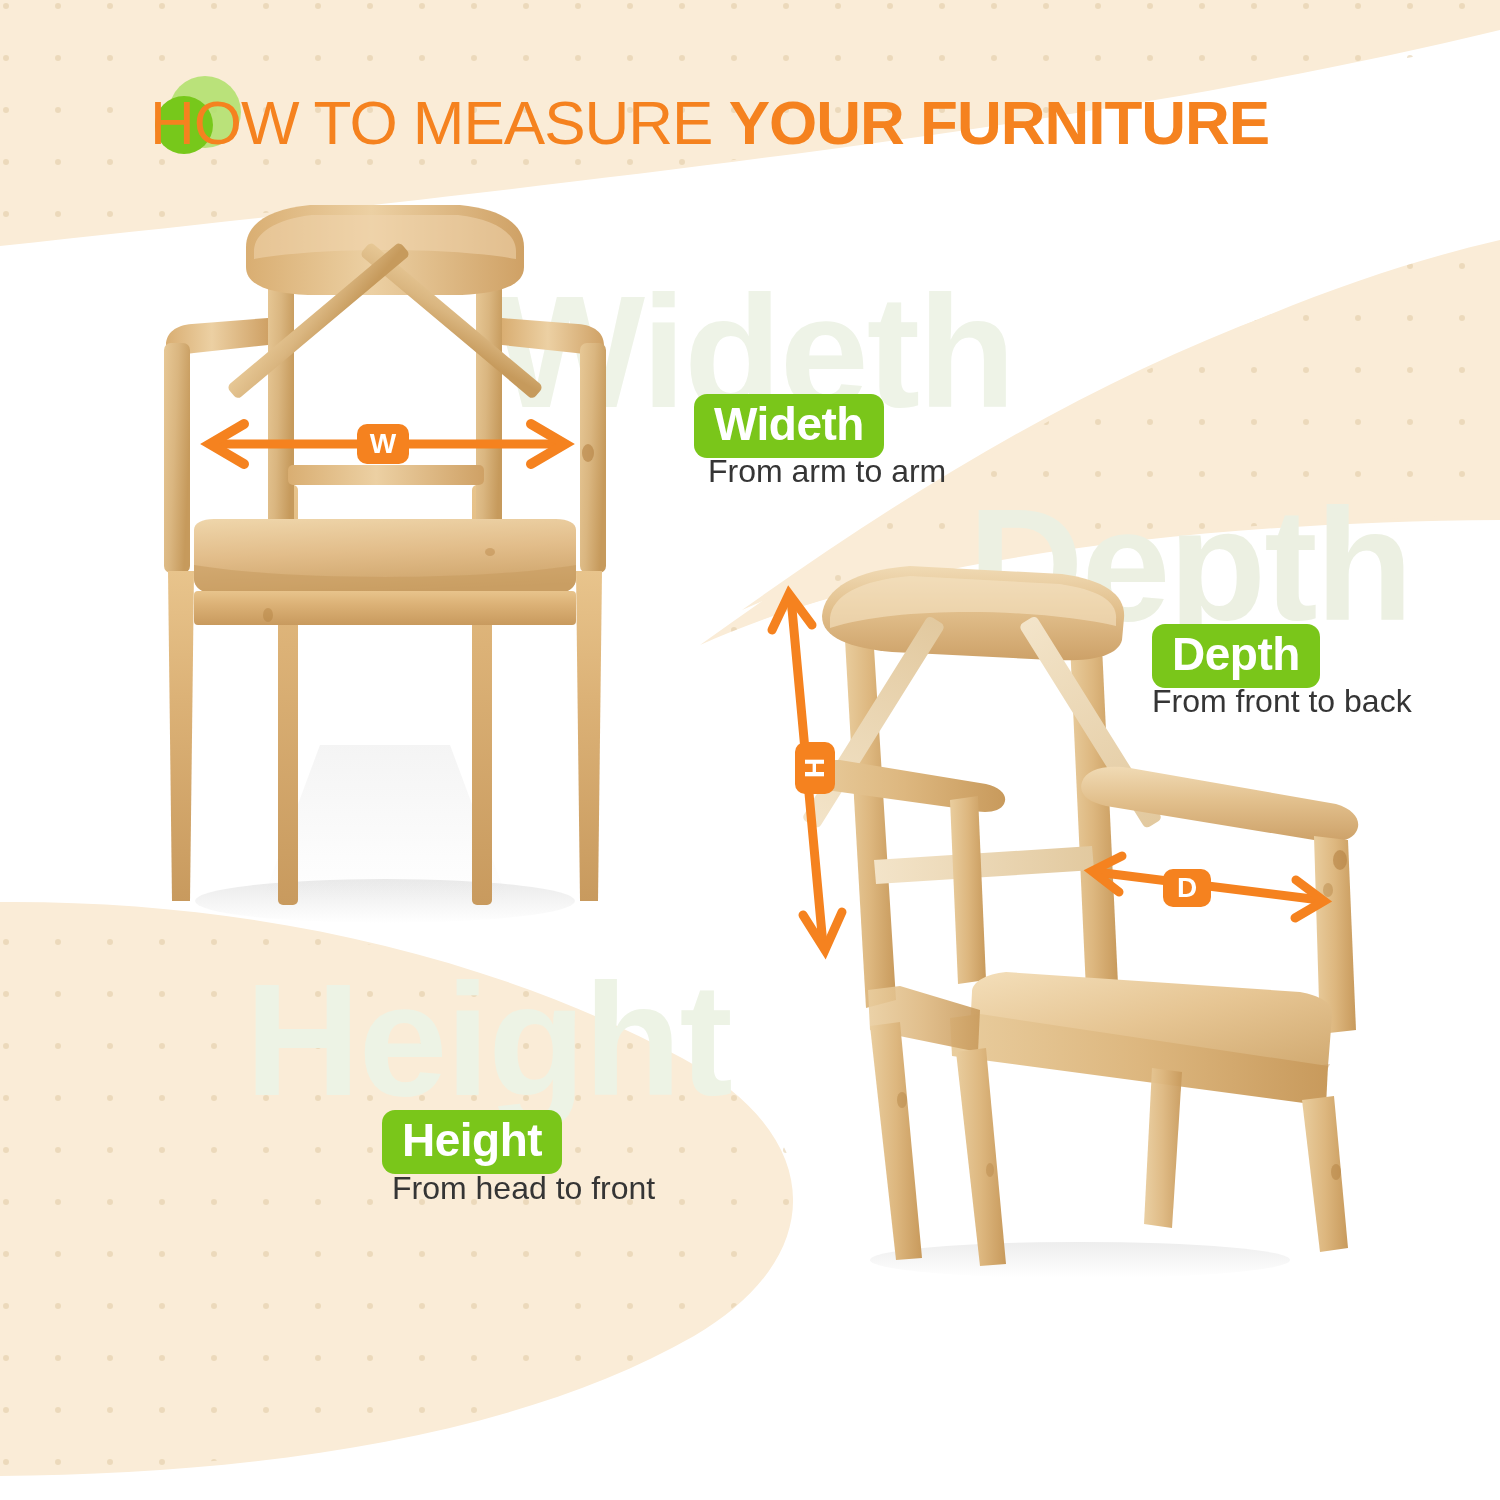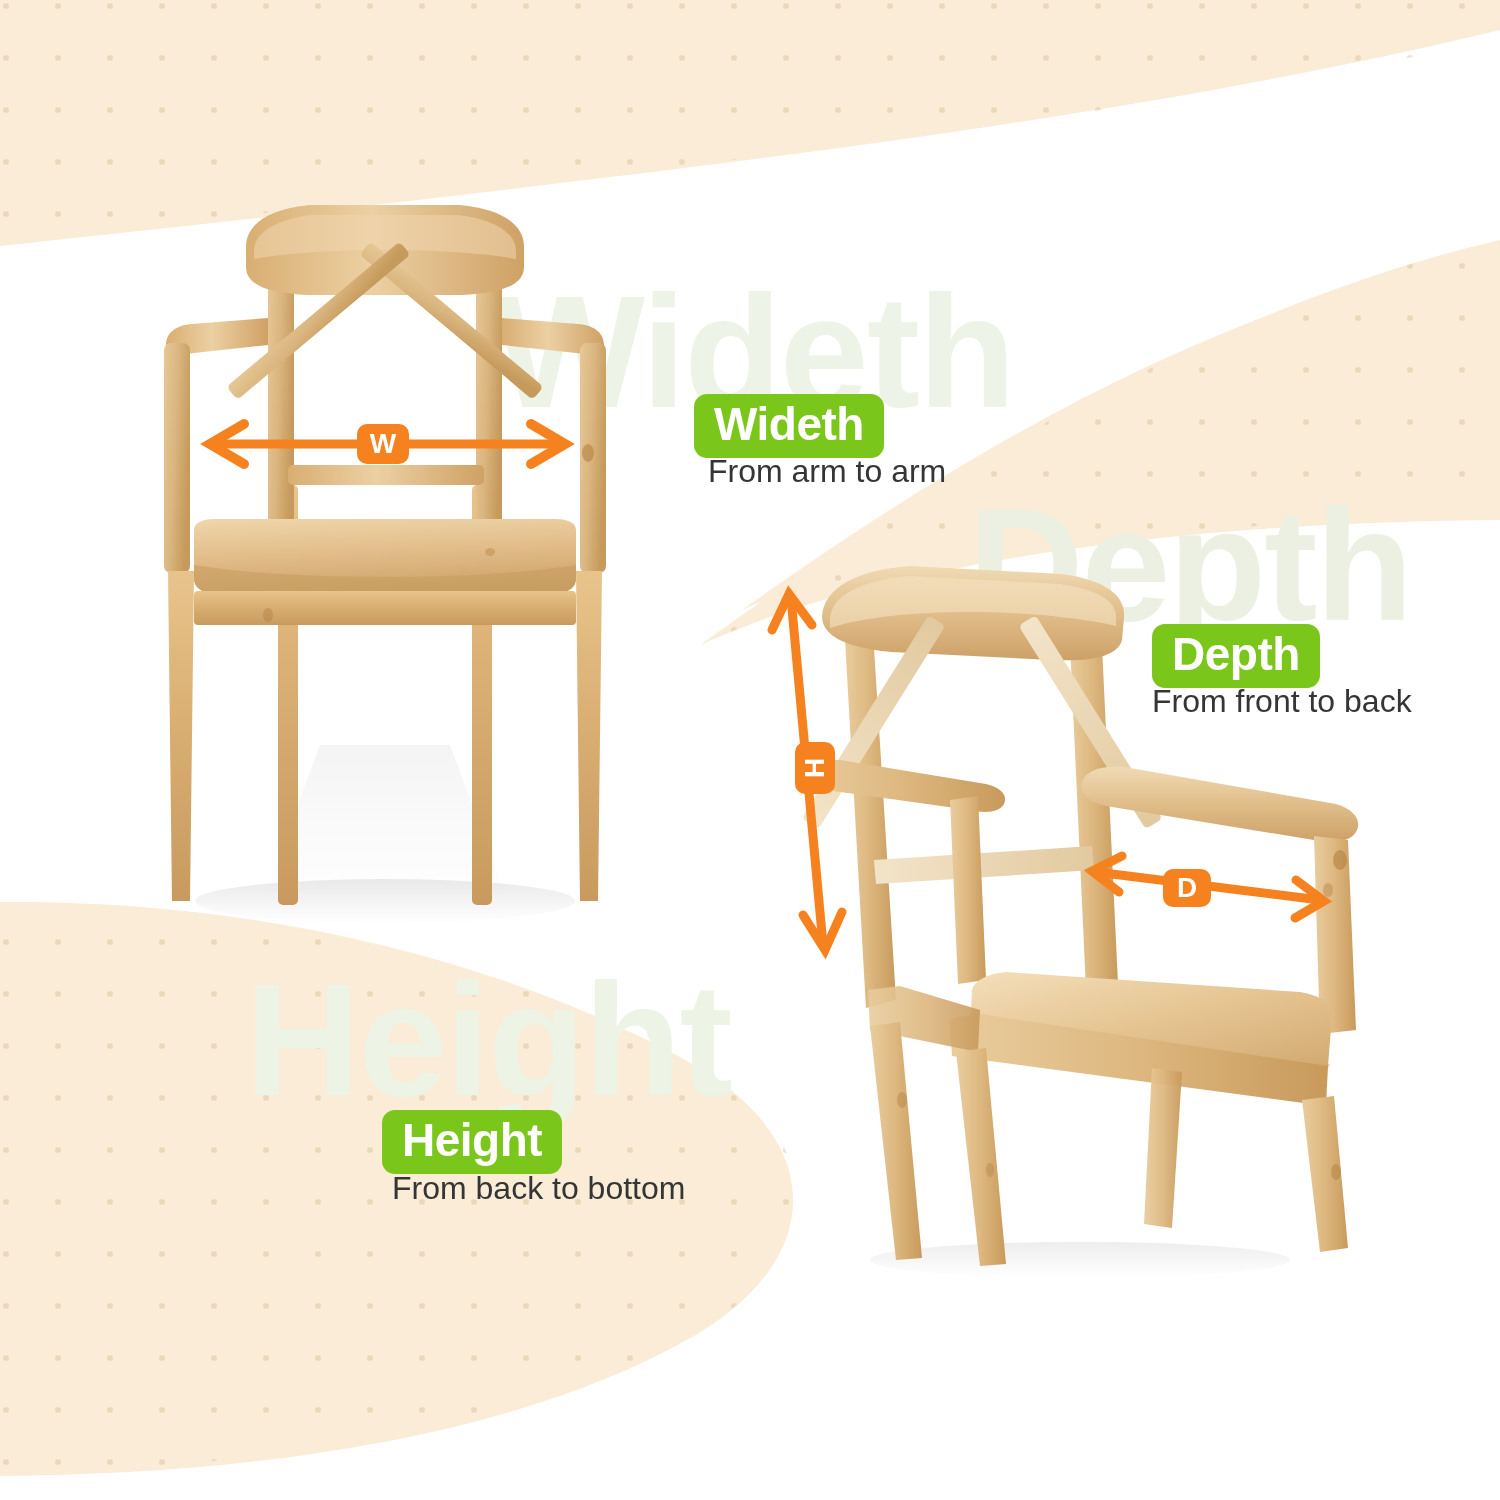--- a/index.html
+++ b/index.html
@@ -169,20 +169,25 @@
                C828,1136 828,1258 694,1336
                C512,1440 248,1474 0,1476 Z" fill="#faecd7"></path>
       <rect x="0" y="890" width="850" height="600" fill="url(#dots)" clip-path="url(#clip-blob)"></rect>
     </g>
   </svg>
 
   <div class="wm wm-wideth">Wideth</div>
   <div class="wm wm-depth">Depth</div>
   <div class="wm wm-height">Height</div>
 
+  <div class="title-wrap">
+    <span class="circle-lg"></span>
+    <span class="circle-sm"></span>
+    <span class="title-text"><span class="title-light">HOW TO MEASURE </span><span class="title-bold">YOUR FURNITURE</span></span>
+  </div>
 
   <svg class="chair" id="chair-front" viewBox="0 0 470 760">
     <defs>
       <linearGradient id="wA" x1="0" y1="0" x2="0" y2="1">
         <stop offset="0%" stop-color="#e8c48c"></stop>
         <stop offset="38%" stop-color="#dcb277"></stop>
         <stop offset="100%" stop-color="#c89a5e"></stop>
       </linearGradient>
       <linearGradient id="wB" x1="0" y1="0" x2="1" y2="0">
         <stop offset="0%" stop-color="#d9ae72"></stop>
@@ -356,15 +361,15 @@
     <span>D</span>
   </div>
 
   <div class="badge" id="badge-wideth">Wideth</div>
   <div class="caption" id="cap-wideth">From arm to arm</div>
 
   <div class="badge" id="badge-depth">Depth</div>
   <div class="caption" id="cap-depth">From front to back</div>
 
   <div class="badge" id="badge-height">Height</div>
-  <div class="caption" id="cap-height">From back to bottom</div>
+  <div class="caption" id="cap-height">From head to front</div>
 
 </div>
 
 </body></html>

